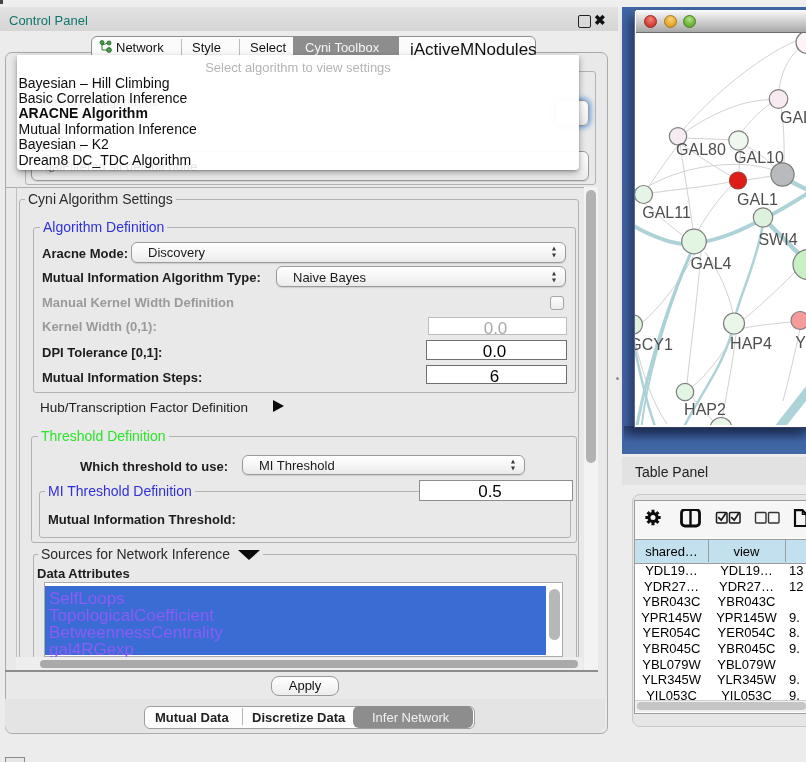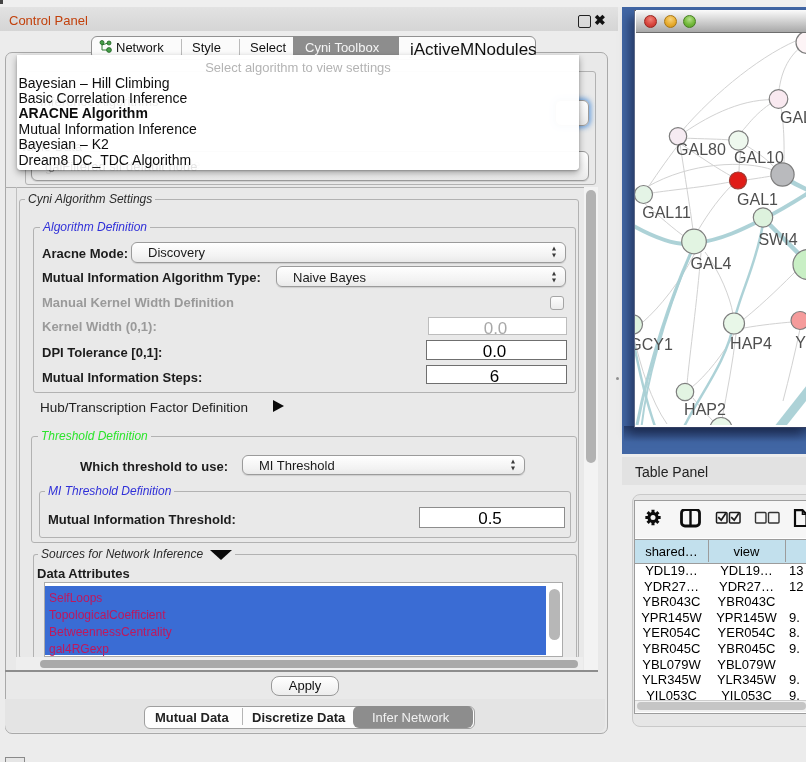--- a/index.html
+++ b/index.html
@@ -7,30 +7,30 @@
 .abs{position:absolute;}
 .lbl{font-size:13px;font-weight:bold;color:#1c1c1c;white-space:nowrap;}
 .glbl{font-size:13px;font-weight:bold;color:#9a9a9a;white-space:nowrap;}
 .combo{position:absolute;border:1px solid #9b9b9b;border-radius:6px;background:linear-gradient(#ffffff,#f2f2f2 70%,#e9e9e9);box-shadow:0 1px 1px rgba(0,0,0,0.12);}
 .combo .ct{position:absolute;left:16px;top:50%;transform:translateY(-50%);font-size:13px;color:#1a1a1a;white-space:nowrap;}
 .spin{position:absolute;right:8px;top:50%;width:5.2px;height:11px;transform:translateY(-50%);}
 .spin:before{content:"";position:absolute;left:0;top:0;border-left:2.6px solid transparent;border-right:2.6px solid transparent;border-bottom:4.6px solid #3a3a3a;}
 .spin:after{content:"";position:absolute;left:0;bottom:0;border-left:2.6px solid transparent;border-right:2.6px solid transparent;border-top:4.6px solid #3a3a3a;}
 .field{position:absolute;background:#fff;font-size:17px;text-align:center;}
 .gbox{position:absolute;border:1px solid #b2b2b2;border-radius:3px;}
-.gtitle{position:absolute;background:#e9e9e9;padding:0 3px;font-size:12px;white-space:nowrap;line-height:14px;transform:translateY(-7px);font-style:italic;}
+.gtitle{position:absolute;background:#e9e9e9;padding:0 3px;font-size:14px;white-space:nowrap;line-height:14px;transform:translateY(-7px);}
 </style>
 </head>
 <body>
 
 <div class="abs" style="left:0;top:0;width:806px;height:7px;background:#efefef;"></div>
 <div class="abs" style="left:0;top:0;width:3px;height:4px;background:#444;"></div>
 
 <div class="abs" style="left:0;top:7px;width:618px;height:24px;background:linear-gradient(#e2e2e2,#d5d5d5);"></div>
-<div class="abs" style="left:9px;top:13px;font-size:13px;color:#c2410c;">Control Panel</div>
+<div class="abs" style="left:9px;top:13px;font-size:13px;color:#0f766e;">Control Panel</div>
 
 <div class="abs" style="left:578px;top:14.5px;width:11px;height:11px;border:1.6px solid #222;border-radius:2px;"></div>
 <div class="abs" style="left:594px;top:12px;font-size:14px;font-weight:bold;color:#111;">✖</div>
 
 <div class="abs" style="left:4.5px;top:52px;width:601px;height:680px;background:#e9e9e9;border:1px solid #a9a9a9;border-radius:7px;"></div>
 
 <div class="abs" style="left:25px;top:71px;width:569px;height:112px;border:1px solid #b2b2b2;border-radius:3px;"></div>
 <div class="combo" style="left:555px;top:100px;width:32px;height:24px;box-shadow:0 0 5px 2px rgba(90,150,220,0.85);"></div>
 <div class="combo" style="left:31px;top:151px;width:556px;height:28px;overflow:hidden;">
     <span style="position:absolute;left:16px;top:5px;font-size:13px;color:#888;white-space:nowrap;">galFiltered sif default node</span>
@@ -78,29 +78,29 @@
 
 <div class="lbl abs" style="left:80px;top:459px;">Which threshold to use:</div>
 <div class="combo" style="left:242px;top:455px;width:281px;height:18px;">
     <span class="ct">MI Threshold</span>
     <span class="spin"></span>
   </div>
 
 <div class="gbox" style="left:39px;top:491px;width:530px;height:45px;"></div>
 <div class="gtitle" style="left:45px;top:491px;color:#3030d8;">MI Threshold Definition</div>
 <div class="lbl abs" style="left:48px;top:512px;">Mutual Information Threshold:</div>
-<div class="field" style="left:419px;top:507px;width:140px;height:18px;border:1px solid #8d8d8d;color:#000;padding:1px 4px 0 0;">0.5</div>
+<div class="field" style="left:419px;top:480px;width:140px;height:18px;border:1px solid #8d8d8d;color:#000;padding:1px 12px 0 0;">0.5</div>
 
 <div class="gbox" style="left:33px;top:554px;width:542px;height:104px;border-bottom:none;border-radius:3px 3px 0 0;"></div>
 <div class="gtitle" style="left:38px;top:554px;color:#2b2b2b;">Sources for Network Inference&nbsp;&nbsp;<span style="display:inline-block;width:0;height:0;border-left:11px solid transparent;border-right:11px solid transparent;border-top:10px solid #0a0a0a;vertical-align:middle;"></span></div>
 <div class="lbl abs" style="left:37px;top:566px;">Data Attributes</div>
 
 <div class="abs" style="left:44px;top:582px;width:517px;height:73px;background:#fff;border:1px solid #ababab;"></div>
 <div class="abs" style="left:45px;top:586px;width:501px;height:69.3px;background:#3a6cd4;"></div>
-<div class="abs" style="left:49px;top:590px;font-size:12px;color:#be185d;line-height:17px;">SelfLoops<br>TopologicalCoefficient<br>BetweennessCentrality<br>gal4RGexp</div>
+<div class="abs" style="left:49px;top:590px;font-size:17px;color:#8b5cf6;line-height:17px;">SelfLoops<br>TopologicalCoefficient<br>BetweennessCentrality<br>gal4RGexp</div>
 <div class="abs" style="left:549px;top:589px;width:11px;height:51px;background:#b7b7b7;border-radius:5.5px;"></div>
 
 <div class="abs" style="left:16px;top:657px;width:567px;height:13px;background:#eeeeee;"></div>
 <div class="abs" style="left:40px;top:659.5px;width:538px;height:8px;background:#a9a9a9;border-radius:4px;"></div>
 
 <div class="abs" style="left:583.5px;top:187px;width:14px;height:483px;background:#f3f3f3;"></div>
 <div class="abs" style="left:585.5px;top:190px;width:10px;height:273px;background:#b2b2b2;border-radius:5px;"></div>
 
 <div class="abs" style="left:5px;top:699px;width:600px;height:33px;background:#e4e4e4;border-radius:0 0 7px 7px;"></div>
 <div class="abs" style="left:271px;top:676px;width:66px;height:18px;border:1px solid #999;border-radius:8px;background:linear-gradient(#ffffff,#ededed);text-align:center;font-size:13px;color:#111;line-height:18px;">Apply</div>

